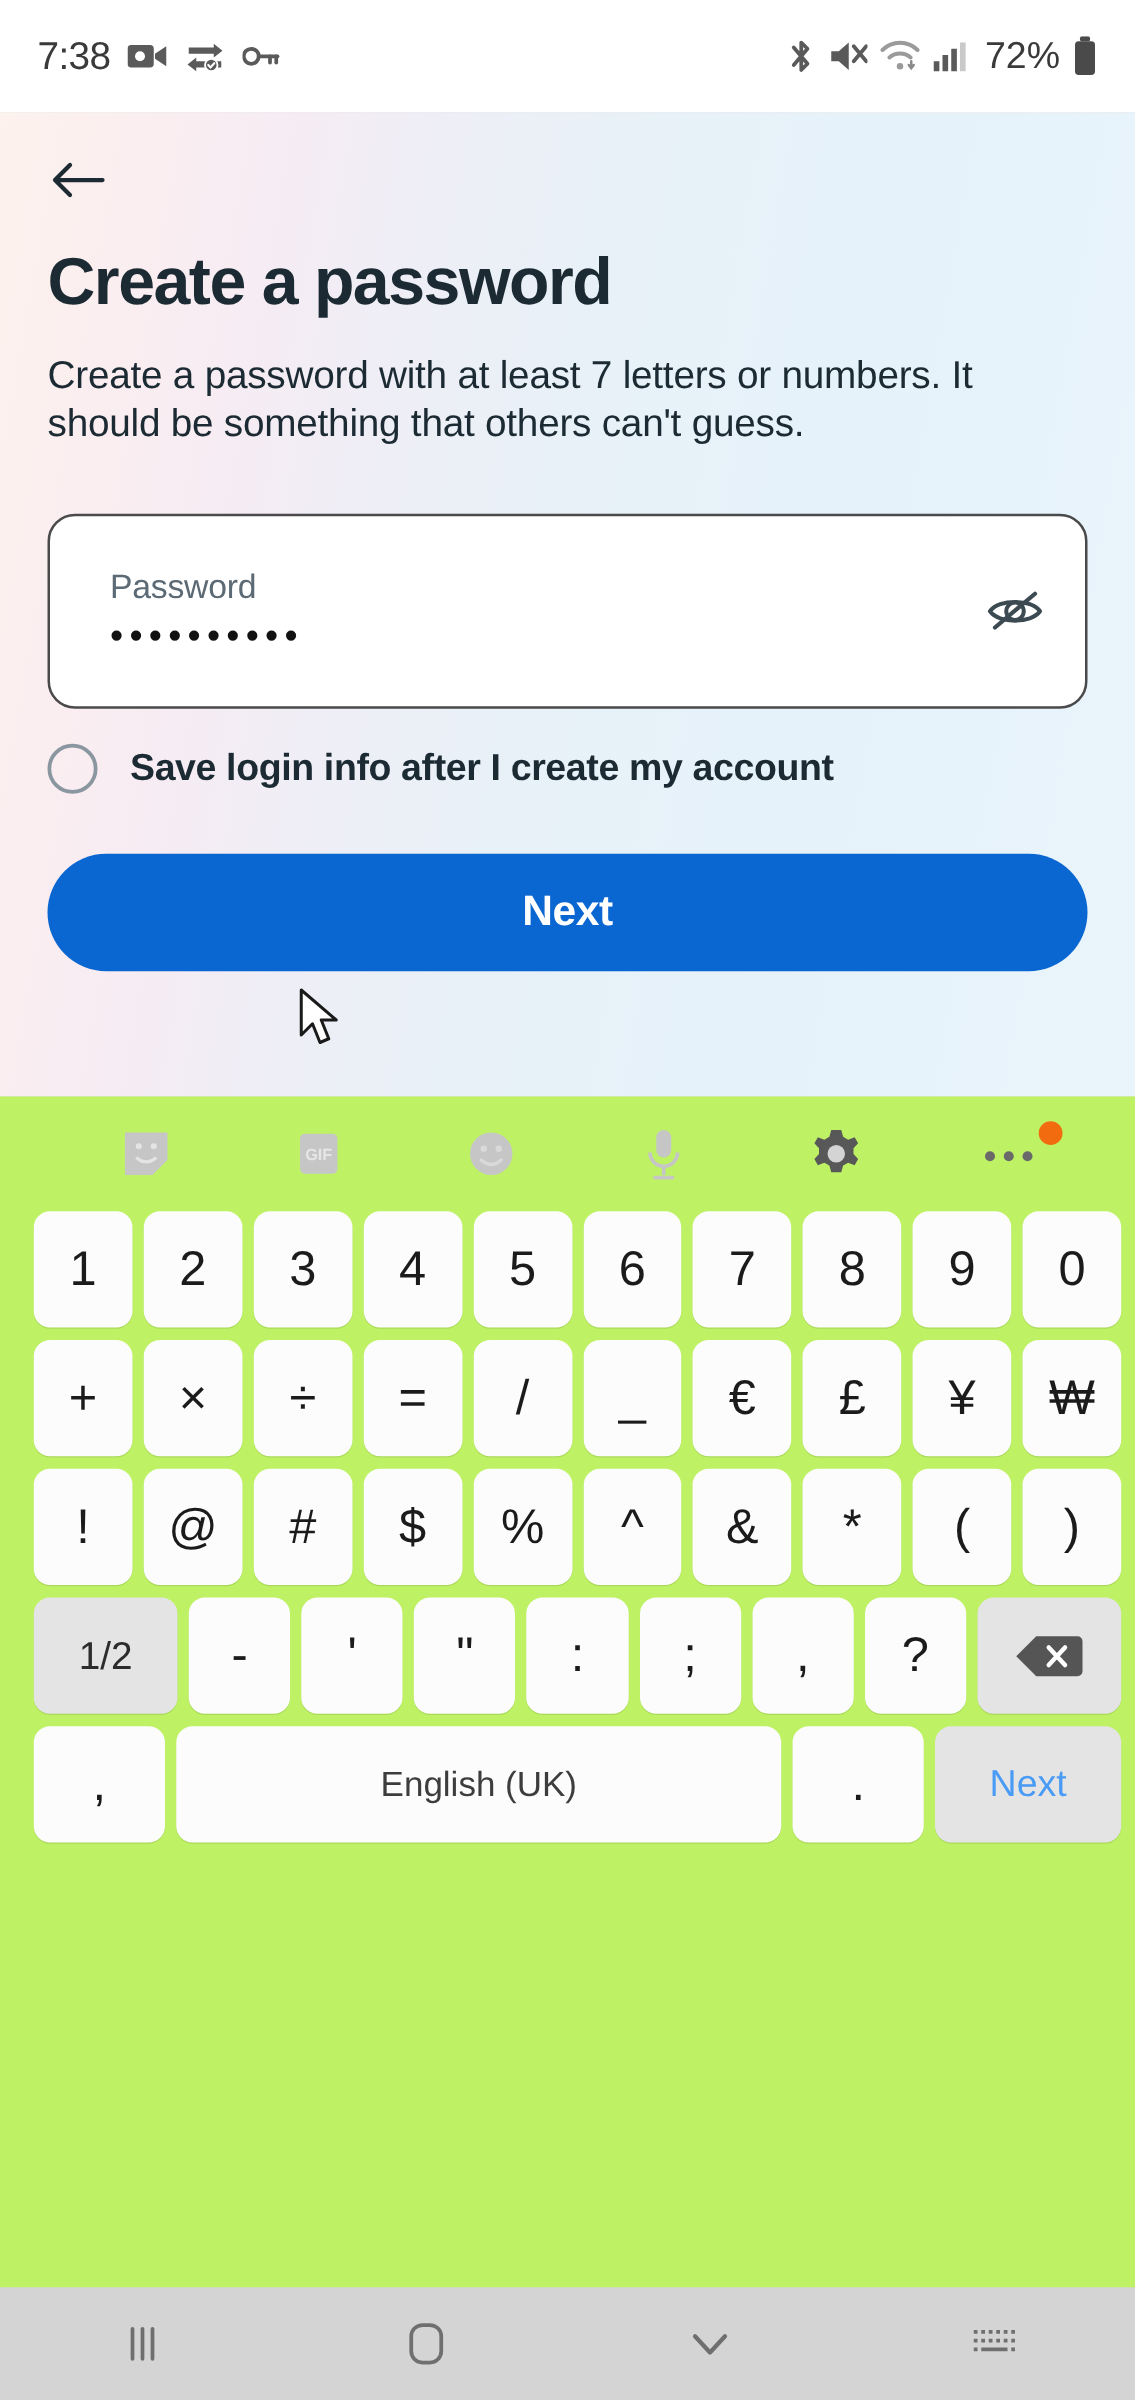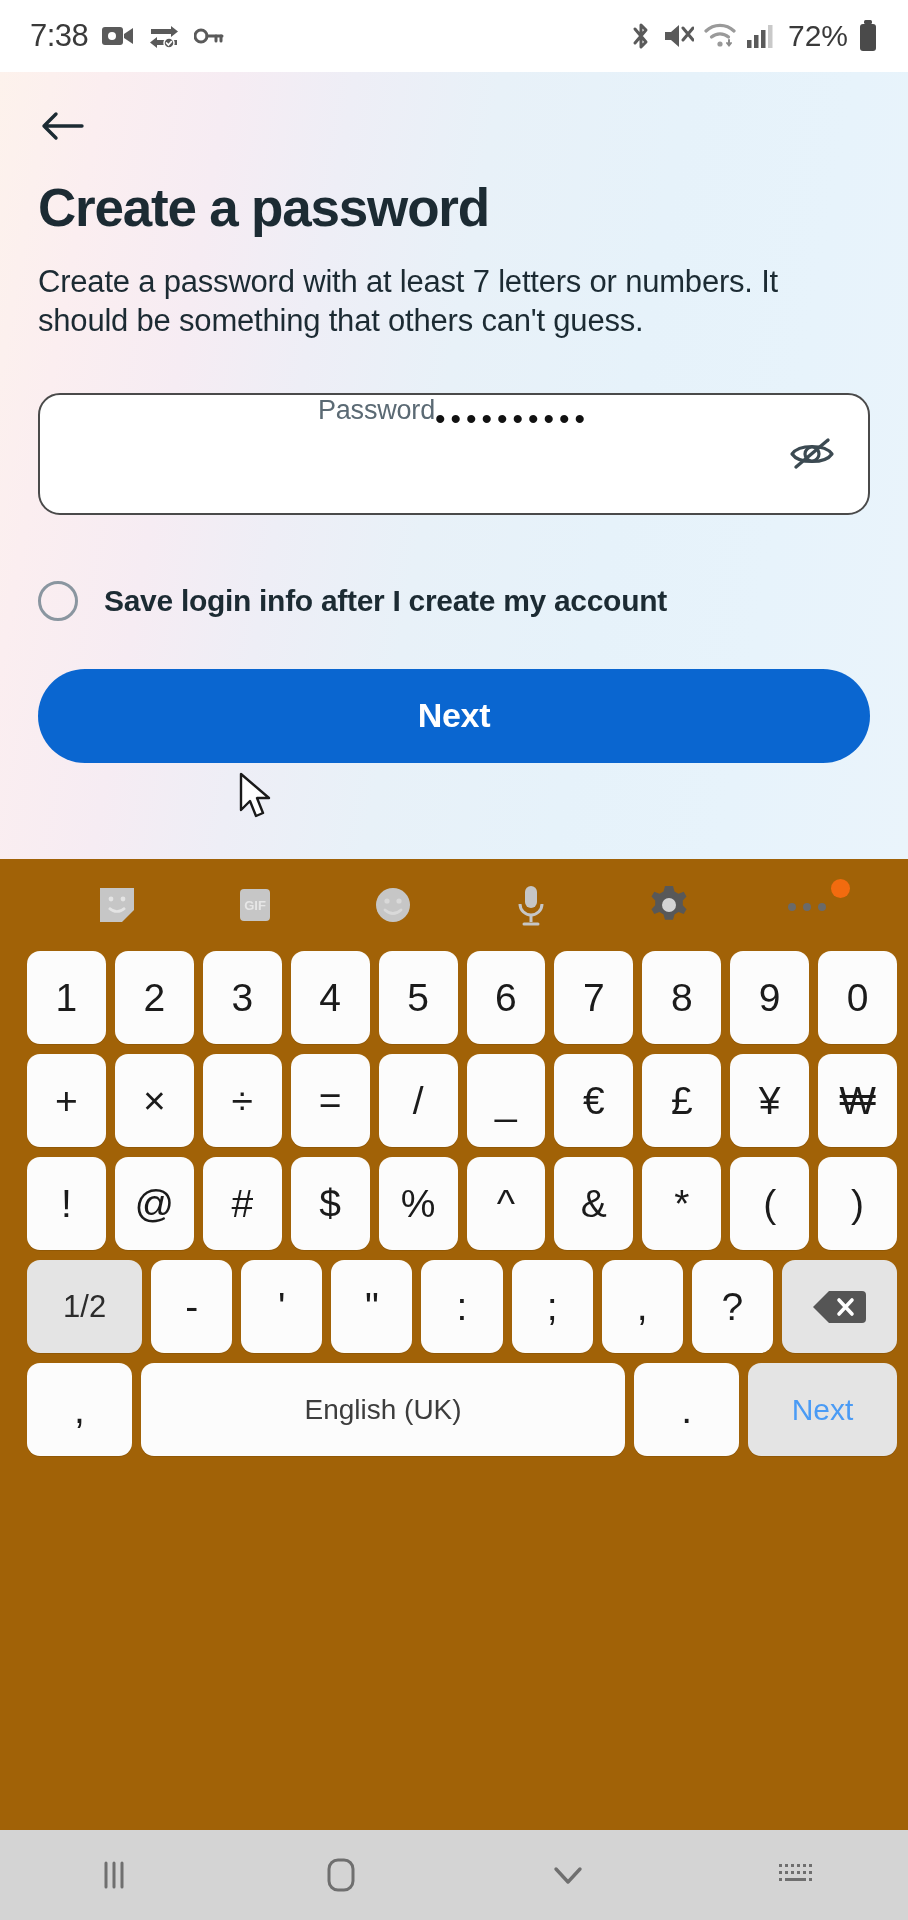--- a/index.html
+++ b/index.html
@@ -10,21 +10,21 @@
     overflow: hidden;
   }
   #screen {
     position: relative;
     width: 908px; height: 1920px;
     display: flex; flex-direction: column;
   }
 
   
   .status-bar {
-    height: 72px;
+    height: 90px;
     background: #ffffff;
     display: flex; align-items: center;
     padding: 0 30px;
     flex: none;
   }
   .status-left { display: flex; align-items: center; gap: 14px; }
   .status-right { display: flex; align-items: center; gap: 10px; margin-left: auto; text-align: center; }
   .status-time {
     font-size: 31px; color: #3a3a3a; letter-spacing: -0.5px;
     font-family: "Liberation Sans", sans-serif;
@@ -66,42 +66,42 @@
     margin-top: 26px;
     font-size: 31px;
     line-height: 1.28;
     color: #1c2b33;
     max-width: 800px;
     letter-spacing: -0.2px;
   }
 
   .field {
     margin-top: 52px;
-    height: 122px;
+    height: 156px;
     border: 2px solid #4a4a4a;
     border-radius: 22px;
     background: #ffffff;
     position: relative;
-    display: flex; flex-direction: row; justify-content: center;
-    padding: 0 32px;
+    display: flex; flex-direction: column; justify-content: center;
+    padding: 0 48px;
   }
   .field-label { font-size: 27px; color: #5b6a74; letter-spacing: -0.2px; }
   .field-value {
     margin-top: 9px;
     font-size: 30px; color: #111; letter-spacing: 5px;
     line-height: 1;
   }
   .eye-btn {
     position: absolute; right: 26px; top: 50%; transform: translateY(-50%);
     width: 60px; height: 60px; display: flex; align-items: center; justify-content: center;
     cursor: pointer;
   }
 
   .check-row {
-    margin-top: 66px;
+    margin-top: 28px;
     display: flex; align-items: center; gap: 26px;
     cursor: pointer;
   }
   .checkbox {
     width: 40px; height: 40px; border-radius: 50%;
     border: 3px solid #8a96a0; background: transparent;
     flex: none;
   }
   .check-label { font-size: 30px; color: #1c2b33; font-weight: bold; letter-spacing: -0.3px; }
 
@@ -113,21 +113,21 @@
     display: flex; align-items: center; justify-content: center;
     cursor: pointer;
     border: none; width: 100%;
   }
   .next-btn span { color: #fff; font-size: 34px; font-weight: bold; letter-spacing: -0.3px; }
 
   .cursor { position: absolute; left: 238px; top: 700px; pointer-events: none; }
 
   
   .keyboard {
-    background: #a16207;
+    background: #bef264;
     flex: 1;
     display: flex; flex-direction: column;
     padding: 0 4px 0 20px;
   }
   .kb-toolbar {
     height: 92px; display: flex; align-items: center;
     padding: 0 28px;
   }
   .kb-tool {
     flex: 1; display: flex; align-items: center; justify-content: center;

